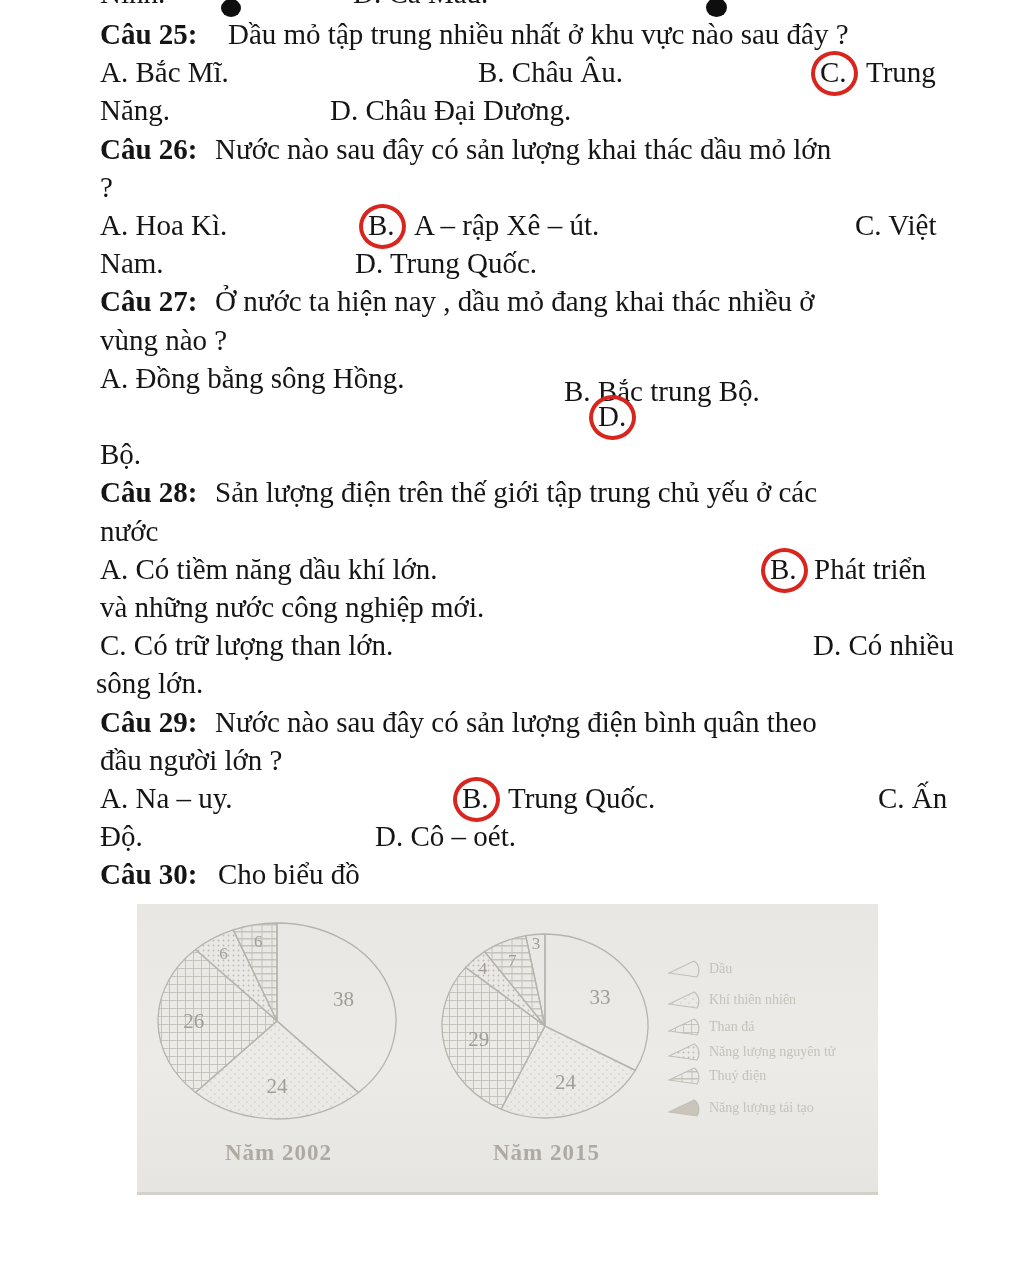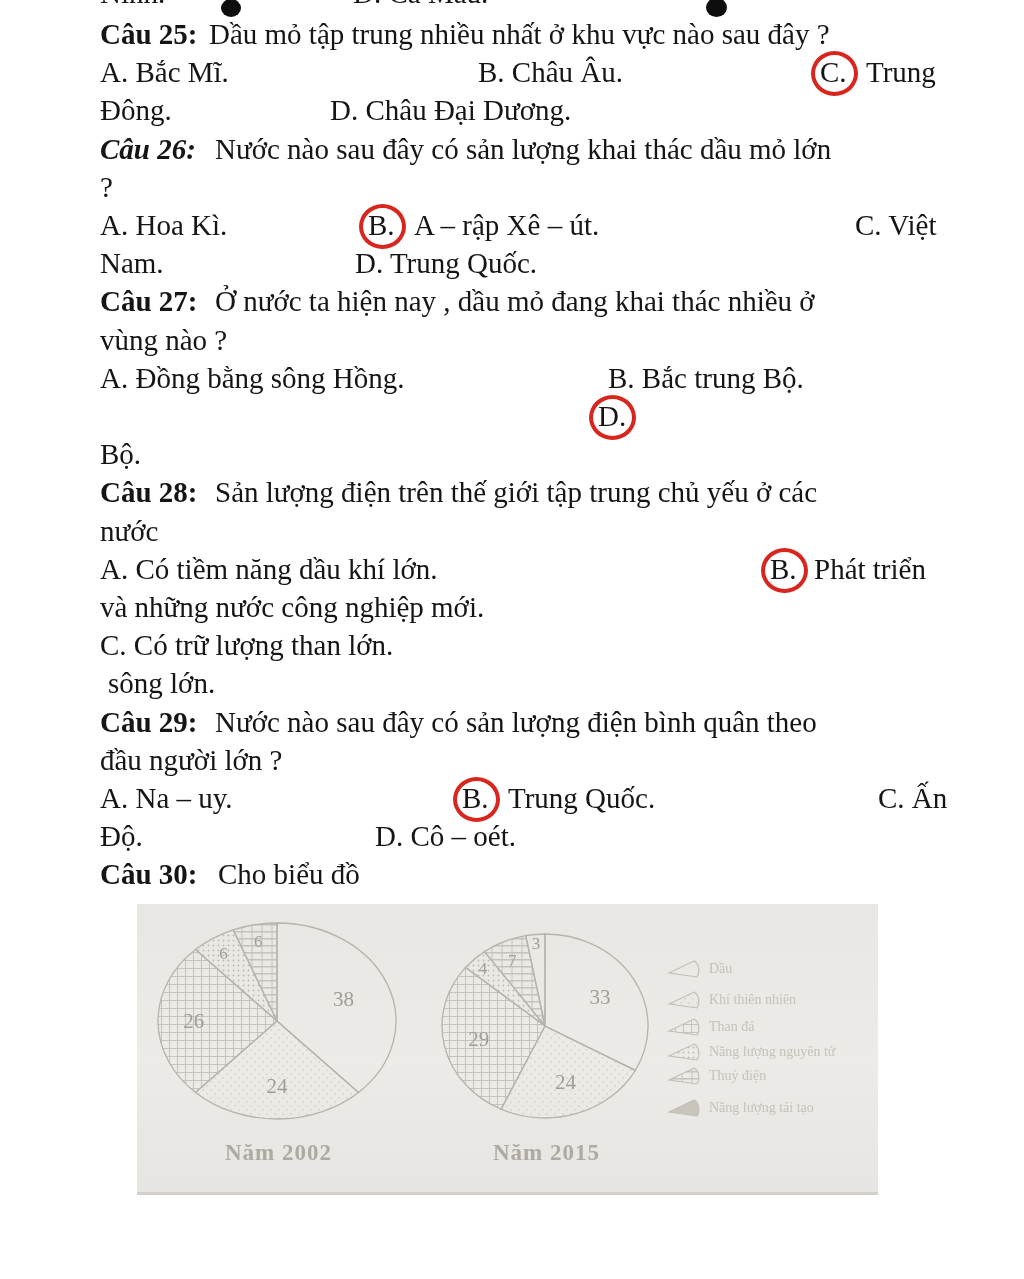--- a/index.html
+++ b/index.html
@@ -27,34 +27,34 @@
 <body>
 
 <div id="canvas">
   <div id="doc">
       <div class="tline" style="top: -26px;">
         <span class="frag" style="left: 100px;">Ninh.</span>
         <span class="frag" style="left: 353px;">D. Cà Mau.</span>
       </div>
       <div class="tline" style="top: 15px;">
         <span class="frag bold" style="left: 100px;">Câu 25:</span>
-        <span class="frag" style="left: 209px; text-align: right;">Dầu mỏ tập trung nhiều nhất ở khu vực nào sau đây ?</span>
+        <span class="frag" style="left: 228px; text-align: right;">Dầu mỏ tập trung nhiều nhất ở khu vực nào sau đây ?</span>
       </div>
       <div class="tline" style="top: 53px;">
         <span class="frag" style="left: 100px;">A. Bắc Mĩ.</span>
         <span class="frag" style="left: 478px;">B. Châu Âu.</span>
         <span class="frag circled" style="left: 820px;">C.</span>
         <span class="frag" style="left: 866px;">Trung</span>
       </div>
       <div class="tline" style="top: 91px;">
-        <span class="frag" style="left: 100px;">Đông.</span>
+        <span class="frag" style="left: 100px;">Năng.</span>
         <span class="frag" style="left: 330px;">D. Châu Đại Dương.</span>
       </div>
       <div class="tline" style="top: 130px;">
-        <span class="frag bold" style="left: 100px; font-style: italic;">Câu 26:</span>
+        <span class="frag bold" style="left: 100px;">Câu 26:</span>
         <span class="frag" style="left: 215px;">Nước nào sau đây có sản lượng khai thác dầu mỏ lớn</span>
       </div>
       <div class="tline" style="top: 168px;">
         <span class="frag" style="left: 100px;">?</span>
       </div>
       <div class="tline" style="top: 206px;">
         <span class="frag" style="left: 100px;">A. Hoa Kì.</span>
         <span class="frag circled" style="left: 368px;">B.</span>
         <span class="frag" style="left: 414px;">A – rập Xê – út.</span>
         <span class="frag" style="left: 855px;">C. Việt</span>
@@ -65,21 +65,21 @@
       </div>
       <div class="tline" style="top: 282px;">
         <span class="frag bold" style="left: 100px;">Câu 27:</span>
         <span class="frag" style="left: 215px;">Ở nước ta hiện nay , dầu mỏ đang khai thác nhiều ở</span>
       </div>
       <div class="tline" style="top: 321px;">
         <span class="frag" style="left: 100px;">vùng nào ?</span>
       </div>
       <div class="tline" style="top: 359px;">
         <span class="frag" style="left: 100px;">A. Đồng bằng sông Hồng.</span>
-        <span class="frag" style="left: 608px;">B. Bắc trung Bộ.</span>
+        <span class="frag" style="left: 564px; margin-top: 13px;">B. Bắc trung Bộ.</span>
       </div>
       <div class="tline" style="top: 397px;">
         <span class="frag circled" style="left: 598px;">D.</span>
       </div>
       <div class="tline" style="top: 435px;">
         <span class="frag" style="left: 100px;">Bộ.</span>
       </div>
       <div class="tline" style="top: 473px;">
         <span class="frag bold" style="left: 100px;">Câu 28:</span>
         <span class="frag" style="left: 215px;">Sản lượng điện trên thế giới tập trung chủ yếu ở các</span>
@@ -90,23 +90,24 @@
       <div class="tline" style="top: 550px;">
         <span class="frag" style="left: 100px;">A. Có tiềm năng dầu khí lớn.</span>
         <span class="frag circled" style="left: 770px;">B.</span>
         <span class="frag" style="left: 814px;">Phát triển</span>
       </div>
       <div class="tline" style="top: 588px;">
         <span class="frag" style="left: 100px;">và những nước công nghiệp mới.</span>
       </div>
       <div class="tline" style="top: 626px;">
         <span class="frag" style="left: 100px;">C. Có trữ lượng than lớn.</span>
+        <span class="frag" style="left: 813px;">D. Có nhiều</span>
       </div>
       <div class="tline" style="top: 664px;">
-        <span class="frag" style="left: 108px; text-align: right;">sông lớn.</span>
+        <span class="frag" style="left: 96px; text-align: right;">sông lớn.</span>
       </div>
       <div class="tline" style="top: 703px;">
         <span class="frag bold" style="left: 100px;">Câu 29:</span>
         <span class="frag" style="left: 215px;">Nước nào sau đây có sản lượng điện bình quân theo</span>
       </div>
       <div class="tline" style="top: 741px;">
         <span class="frag" style="left: 100px;">đầu người lớn ?</span>
       </div>
       <div class="tline" style="top: 779px;">
         <span class="frag" style="left: 100px;">A. Na – uy.</span>

